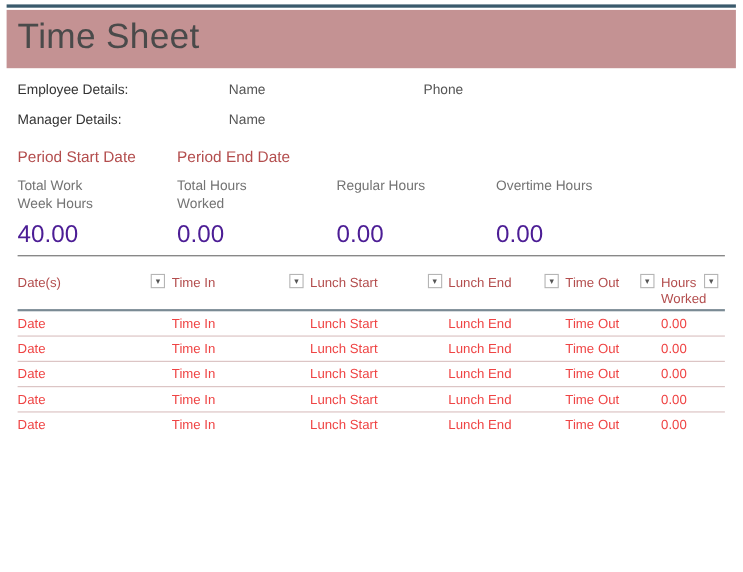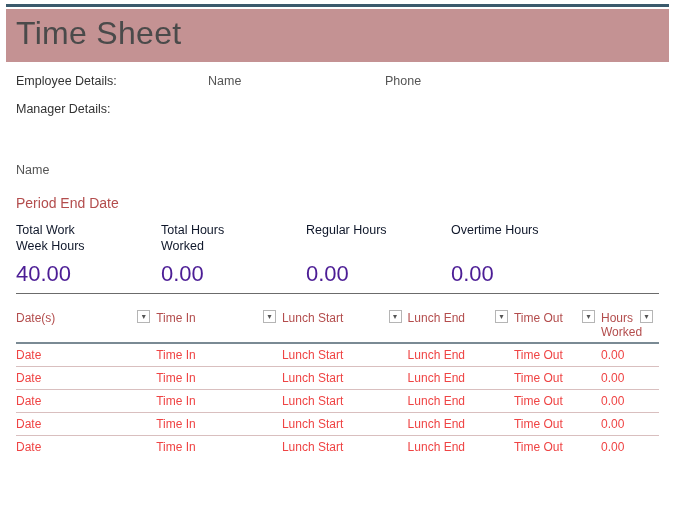--- a/index.html
+++ b/index.html
@@ -12,21 +12,21 @@
   
   .row { display: flex; padding: 4px 10px; font-size: 12px; color: #555; gap: 47px; }
   .lbl { width: 145px; color: #333; font-size: 12.5px; }
   .field { width: 130px; color: #555; font-size: 12.5px; }
   
   .periodrow { display: flex; padding: 6px 10px 2px 10px; }
   .period { width: 145px; color: #b34d4d; font-size: 14px; }
   
   .totalsrow { display: flex; padding: 10px 10px 0 10px; }
   .tot { width: 145px; }
-  .tot .tlabel { font-size: 12.5px; color: #0f172a; line-height: 1.25; min-height: 32px; }
+  .tot .tlabel { font-size: 12.5px; color: #737373; line-height: 1.25; min-height: 32px; }
   .tot .tval { font-size: 22px; color: #4c1d95; font-weight: 400; margin-top: 6px; }
   .hr { height: 1px; background: #6b6b6b; margin: 6px 10px 14px 10px; }
   
   .tbl { margin: 0 10px; }
   .thead { display: flex; border-bottom: 2px solid #7a8a94; }
   .th { position: relative; color: #b34d4d; font-size: 12px; padding: 3px 0 3px 0; }
   .filter-icon {
     position: absolute; right: 6px; top: 2px;
     display: inline-flex; align-items: center; justify-content: center;
     width: 13px; height: 13px;
@@ -49,26 +49,27 @@
   </div>
 
   <div style="height:8px"></div>
 
   <div class="row">
     <div class="lbl">Employee Details:</div>
     <div class="field">Name</div>
     <div class="field">Phone</div>
   </div>
 
-  <div class="row" style="margin-top:6px;flex-direction:column;">
+  <div class="row" style="margin-top:6px;">
     <div class="lbl">Manager Details:</div>
     <div class="field">Name</div>
   </div>
 
   <div class="periodrow" style="margin-top:8px;">
+    <div class="period">Period Start Date</div>
     <div class="period">Period End Date</div>
   </div>
 
   <div class="totalsrow">
     <div class="tot">
       <div class="tlabel">Total Work<br>Week Hours</div>
       <div class="tval">40.00</div>
     </div>
     <div class="tot">
       <div class="tlabel">Total Hours<br>Worked</div>

